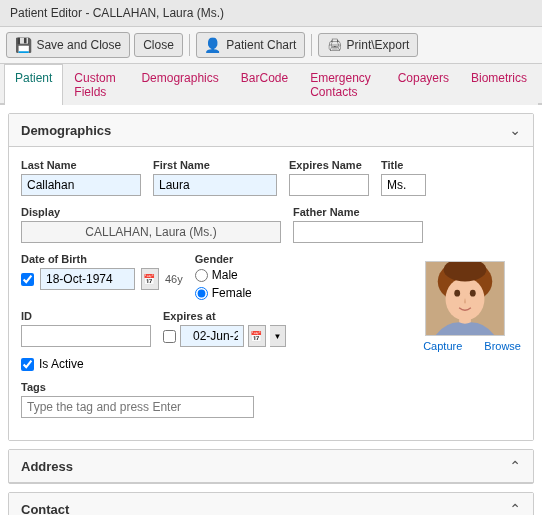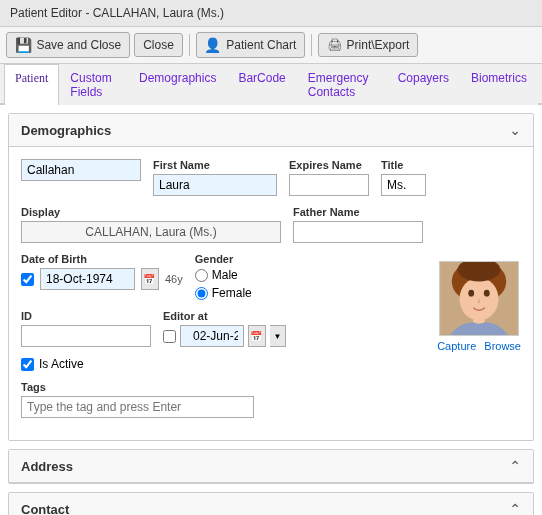--- a/index.html
+++ b/index.html
@@ -48,33 +48,32 @@
     .tabs {
       display: flex;
       background: #f0f0f0;
       border-bottom: 2px solid #ccc;
       padding: 0 4px;
     }
     .tab {
       padding: 6px 10px;
       cursor: pointer;
       font-size: 12px;
-      color: #6d28d9;
+      color: #be185d;
       border: 1px solid transparent;
       border-bottom: none;
       margin-bottom: -2px;
       background: #f0f0f0;
     }
     .tab.active {
       background: white;
       border-color: #ccc;
       border-bottom-color: white;
-      color: #4c1d95;
+      color: #0f766e;
       font-weight: normal;
-      font-family: Liberation Serif, serif;
     }
     .content {
       background: white;
       padding: 0;
       overflow-y: auto;
       height: calc(515px - 95px);
     }
     .section {
       border: 1px solid #ccc;
       margin: 8px;
@@ -167,20 +166,21 @@
     }
     .photo-links {
       display: flex;
       gap: 8px;
       font-size: 11px;
     }
     .photo-link {
       color: #0066cc;
       cursor: pointer;
       text-decoration: none;
+      margin-left: 14px;
     }
     .dob-row {
       display: flex;
       align-items: center;
       gap: 6px;
     }
     .dob-age {
       font-size: 11px;
       color: #555;
     }
@@ -280,20 +280,21 @@
 
   <div class="section">
     <div class="section-header">
       <h3>Demographics</h3>
       <span class="chevron">⌄</span>
     </div>
     <div class="section-body">
 
       <div class="form-row">
         <div class="form-group">
+          <label>Last Name</label>
           <input type="text" class="form-input" style="width: 120px;" value="Callahan">
         </div>
         <div class="form-group">
           <label>First Name</label>
           <input type="text" class="form-input" style="width: 124px;" value="Laura">
         </div>
         <div class="form-group">
           <label>Expires Name</label>
           <input type="text" class="form-input form-input-white" style="width: 80px;">
         </div>
@@ -343,21 +344,21 @@
             </div>
           </div>
 
           <div class="form-row">
             <div class="form-group">
               <label>ID</label>
               <input type="text" class="form-input form-input-white" style="width: 130px;">
             </div>
 
             <div class="form-group">
-              <label>Editor at</label>
+              <label>Expires at</label>
               <div class="expires-row">
                 <input type="checkbox" style="">
                 <input type="text" class="form-input" style="width: 64px; padding-left: 12px;" value="02-Jun-2021">
                 <span class="date-picker-btn">📅</span>
                 <span class="select-arrow">▼</span>
               </div>
             </div>
           </div>
 
           <div class="form-row">

